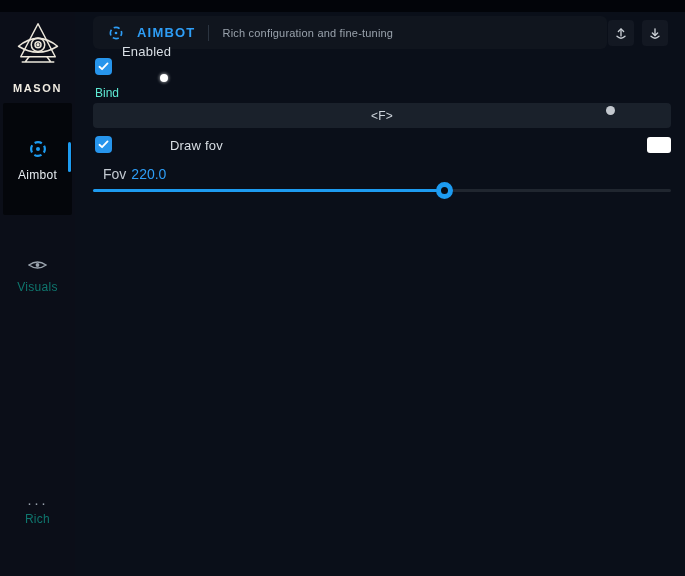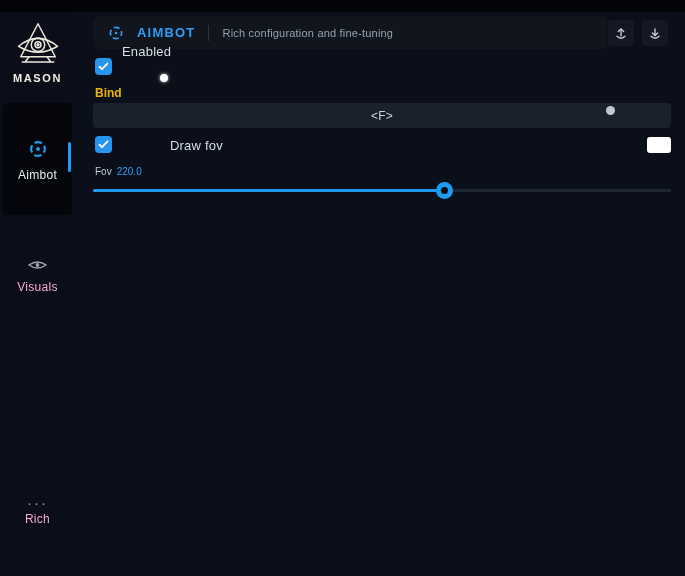--- a/index.html
+++ b/index.html
@@ -7,28 +7,28 @@
   body { font-family:"Liberation Sans", sans-serif; }
   .root { position:relative; width:685px; height:576px; background:#05070c; overflow:hidden; }
 
   
   .topstrip { position:absolute; left:0; top:0; width:685px; height:12px; background:#020409; z-index:6; }
 
   
   .sidebar { position:absolute; left:0; top:0; width:75px; height:576px; background:#0b0e18; z-index:2; }
   .logo { position:absolute; left:0; top:18px; width:75px; text-align:center; }
   .logo svg { display:block; margin:0 auto; }
-  .logo-label { margin-top:2px; font-size:11px; font-weight:bold; letter-spacing:1.6px; color:#f1ece2; }
+  .logo-label { margin-top:12px; font-size:11px; font-weight:bold; letter-spacing:1.6px; color:#f1ece2; }
 
   .active-tile { position:absolute; left:3px; top:103px; width:69px; height:112px; background:#04060b; border-radius:2px; }
   .active-indicator { position:absolute; left:68px; top:142px; width:3px; height:30px; background:#1d9bf0; border-radius:2px; }
 
   .side-item { position:absolute; left:0; width:75px; text-align:center; cursor:pointer; }
   .side-item .icon { display:block; margin:0 auto 4px auto; }
-  .side-label { font-size:12px; color:#f9a8d4; letter-spacing:.3px; }
+  .side-label { font-size:12px; color:#0f766e; letter-spacing:.3px; }
   .side-item.active .side-label { color:#e7ecf1; }
   .item-aimbot  { top:138px; }
   .item-visuals { top:258px; }
   .item-world   { top:376px; }
   .item-misc    { top:496px; }
   .ellipsis-glyph { display:block; font-size:15px; letter-spacing:2px; color:#97a0ab; height:16px; line-height:14px; }
 
   
   .content { position:absolute; left:75px; top:12px; width:610px; height:564px; background:#0a0f19; }
 
@@ -47,29 +47,29 @@
               display:flex; align-items:center; justify-content:center; cursor:pointer; }
   .cb-enabled { left:20px; top:46px; }
   .cb-drawfov { left:20px; top:124px; }
   .cb-label { position:absolute; font-size:13px; color:#d9dfe5; letter-spacing:.2px; }
   .lbl-enabled { left:47px; top:32px; }
   .lbl-drawfov { left:47px; top:126px;margin-left:48px; }
 
   .cursor-dot { position:absolute; left:85px; top:62px; width:8px; height:8px; border-radius:50%;
                 background:#ffffff; box-shadow:0 0 3px 1px rgba(255,255,255,.45); z-index:8; }
 
-  .bind-label { position:absolute; left:20px; top:74px; font-size:12px; color:#eab308;font-weight:bold; }
+  .bind-label { position:absolute; left:20px; top:74px; font-size:12px; color:#5eead4; }
   .bind-input { position:absolute; left:18px; top:91px; width:578px; height:25px; background:#1a212b;
                 border-radius:4px; display:flex; align-items:center; justify-content:center; cursor:pointer; }
   .bind-value { font-size:12px; color:#ccd3da; letter-spacing:.3px; }
   .bind-dot { position:absolute; left:531px; top:94px; width:9px; height:9px; border-radius:50%; background:#c3c8ce; }
 
   .fov-swatch { position:absolute; left:572px; top:125px; width:24px; height:16px; border-radius:3px; cursor:pointer; }
 
-  .fov-label { position:absolute; left:20px; top:154px; font-size:10px; color:#c3cad2; }
+  .fov-label { position:absolute; left:28px; top:154px; font-size:14px; color:#c3cad2; }
   .fov-value { color:#2e9ef7; margin-left:5px; }
 
   .slider-track { position:absolute; left:18px; top:177px; width:578px; height:3px; background:#20262f; border-radius:2px; cursor:pointer; }
   .slider-fill { position:absolute; left:0; top:0; height:3px; background:#1d9bf0; border-radius:2px; }
   .slider-handle { position:absolute; left:361px; top:170px; width:17px; height:17px; border-radius:50%;
                    background:#07090f; border:5px solid #1d9bf0; cursor:grab; }
 </style>
 </head>
 <body>
 

